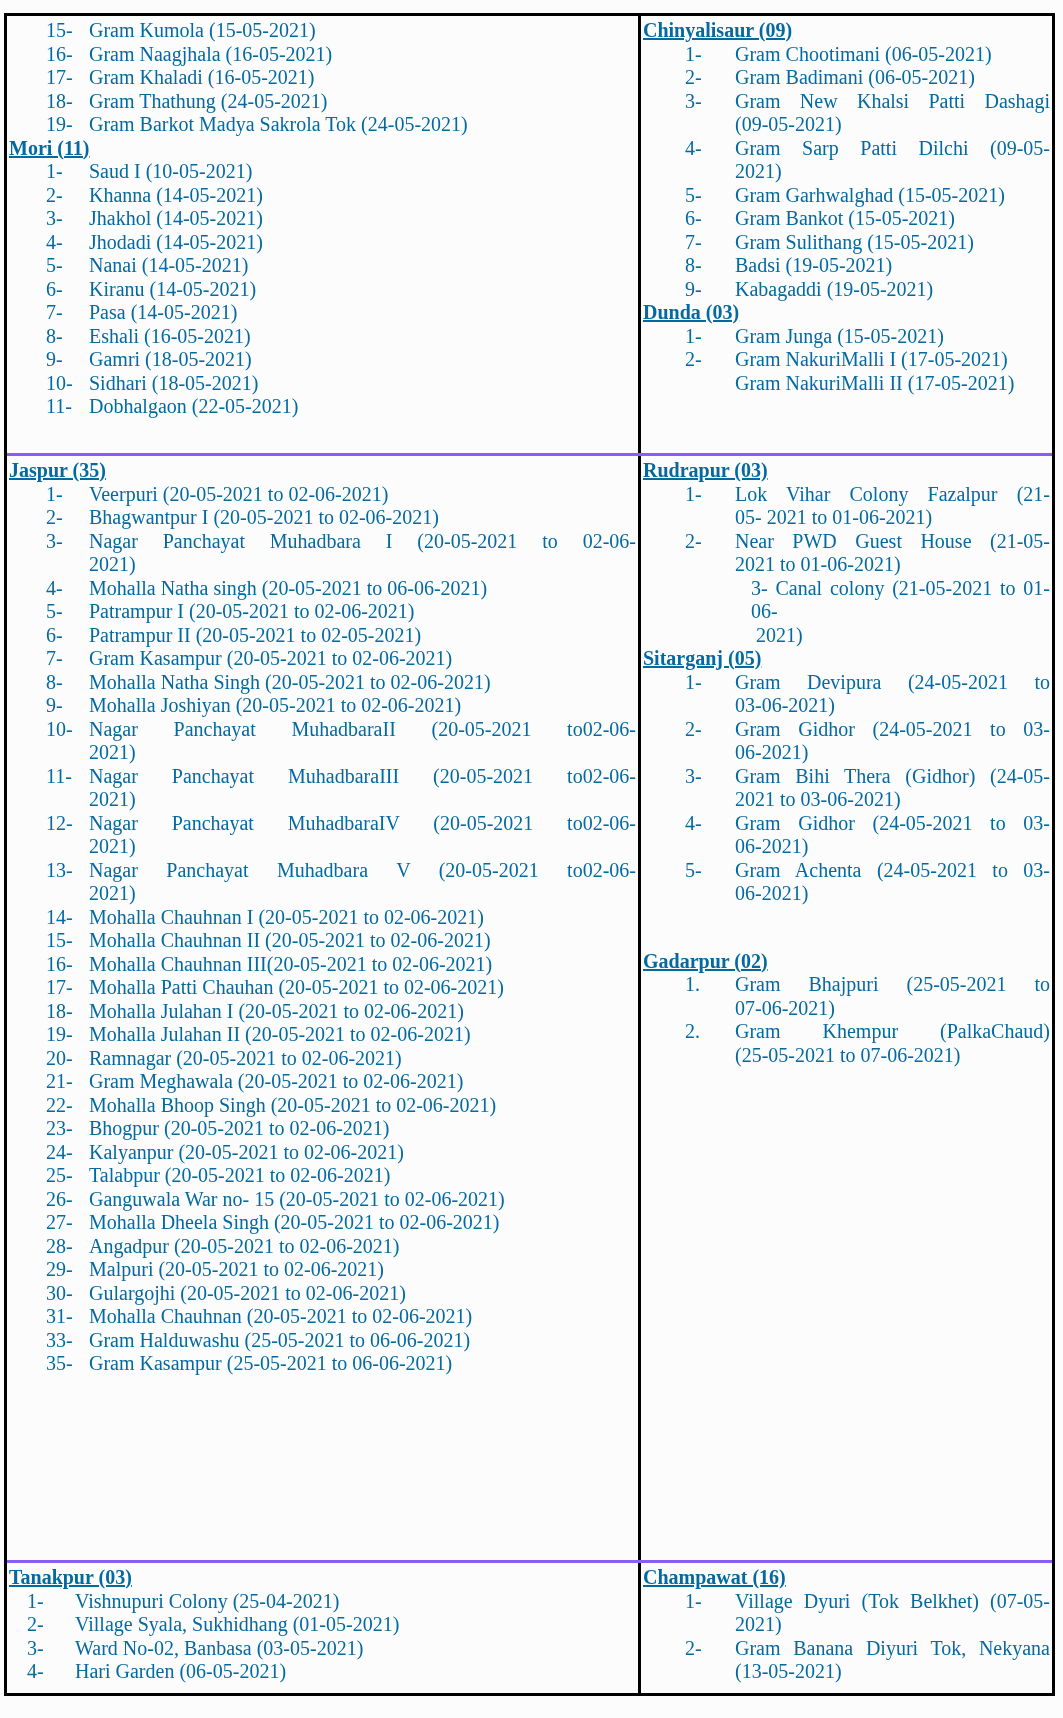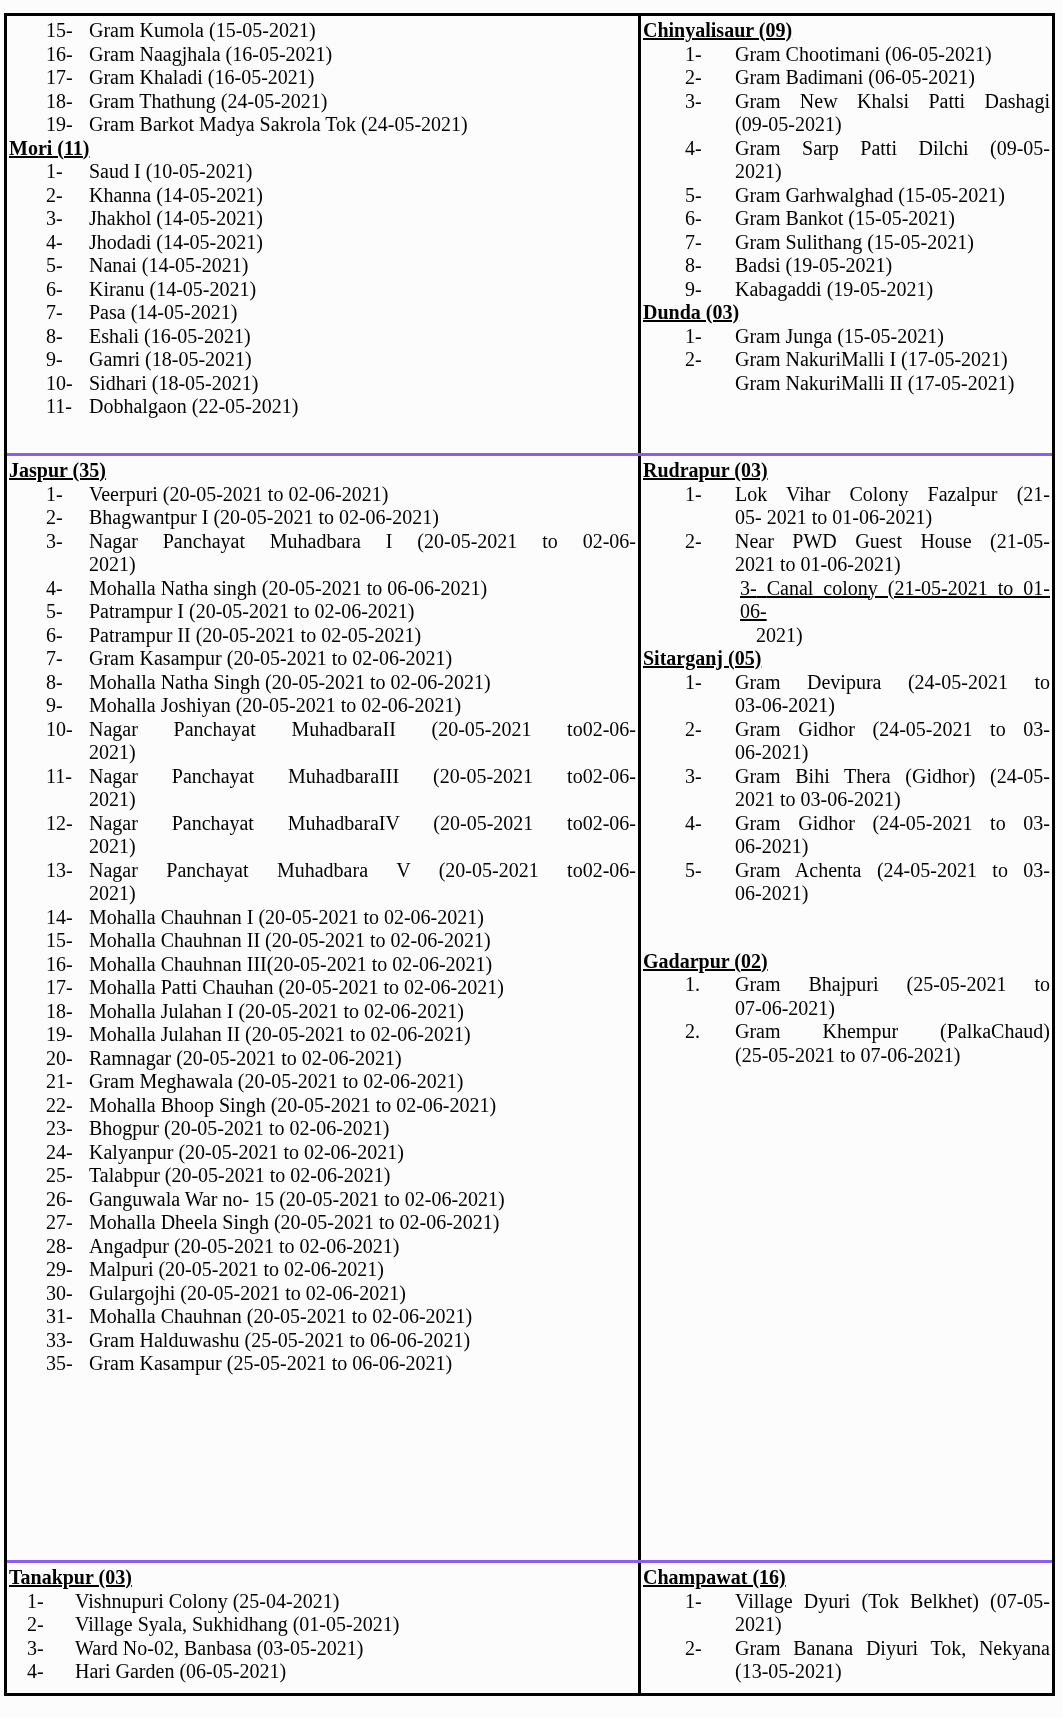--- a/index.html
+++ b/index.html
@@ -1,18 +1,18 @@
 <!DOCTYPE html>
 <html><head>
 <meta charset="utf-8">
 <style>
   html,body{margin:0;padding:0;background:#ffffff;}
   .page{
     position:relative;width:1063px;height:1718px;background:#fcfcfc;
-    font-family:"Liberation Serif","DejaVu Serif",serif;color:#000000;overflow:hidden;
+    font-family:"Liberation Serif","DejaVu Serif",serif;color:#0369a1;overflow:hidden;
   }
   .table{
     position:absolute;left:4px;top:13px;width:1051px;height:1683px;
     box-sizing:border-box;border:3px solid #000;
     display:grid;grid-template-rows:437px 1107px 1fr;
   }
   .row{display:grid;grid-template-columns:634px 1fr;box-sizing:border-box;}
   .row + .row{border-top:3px solid #8b5cf6;}
   .cell{
     box-sizing:border-box;padding:3px 2px 0 2px;overflow:hidden;
@@ -24,21 +24,21 @@
   .section.gap{margin-top:44px;}
   .item{position:relative;margin-left:80px;}
   .item .num{position:absolute;left:-43px;top:0;width:43px;text-align:left;}
   .cell.right .item{margin-left:92px;}
   .cell.right .item .num{left:-50px;width:50px;}
   .cell.narrow .item{margin-left:66px;}
   .cell.narrow .item .num{left:-48px;width:48px;}
   .item.inline{margin-left:44px;}
   .item.inline .num{position:static;width:auto;}
   .item.inline .line{margin-left:21px;}
-  .item.inline .line:first-child{margin-left:5px;text-decoration:underline;}
+  .item.inline .line:first-child{margin-left:16px;}
   .line{text-align:left;}
   .line.j{text-align:justify;text-align-last:justify;}
 </style>
 </head>
 <body>
 
 <div class="page">
   <div class="table" id="schedule-table">
       <div class="row">
         <div class="cell left">

